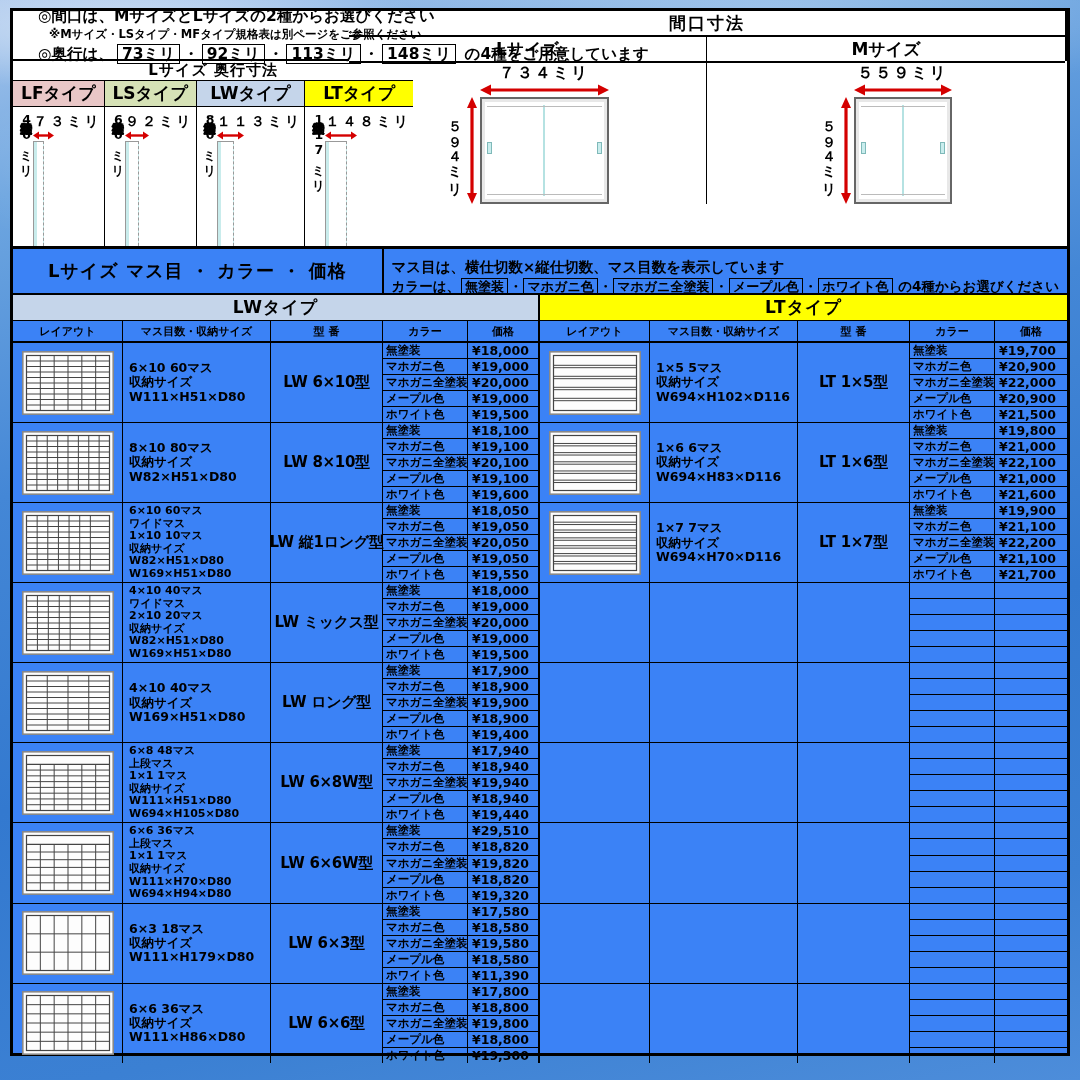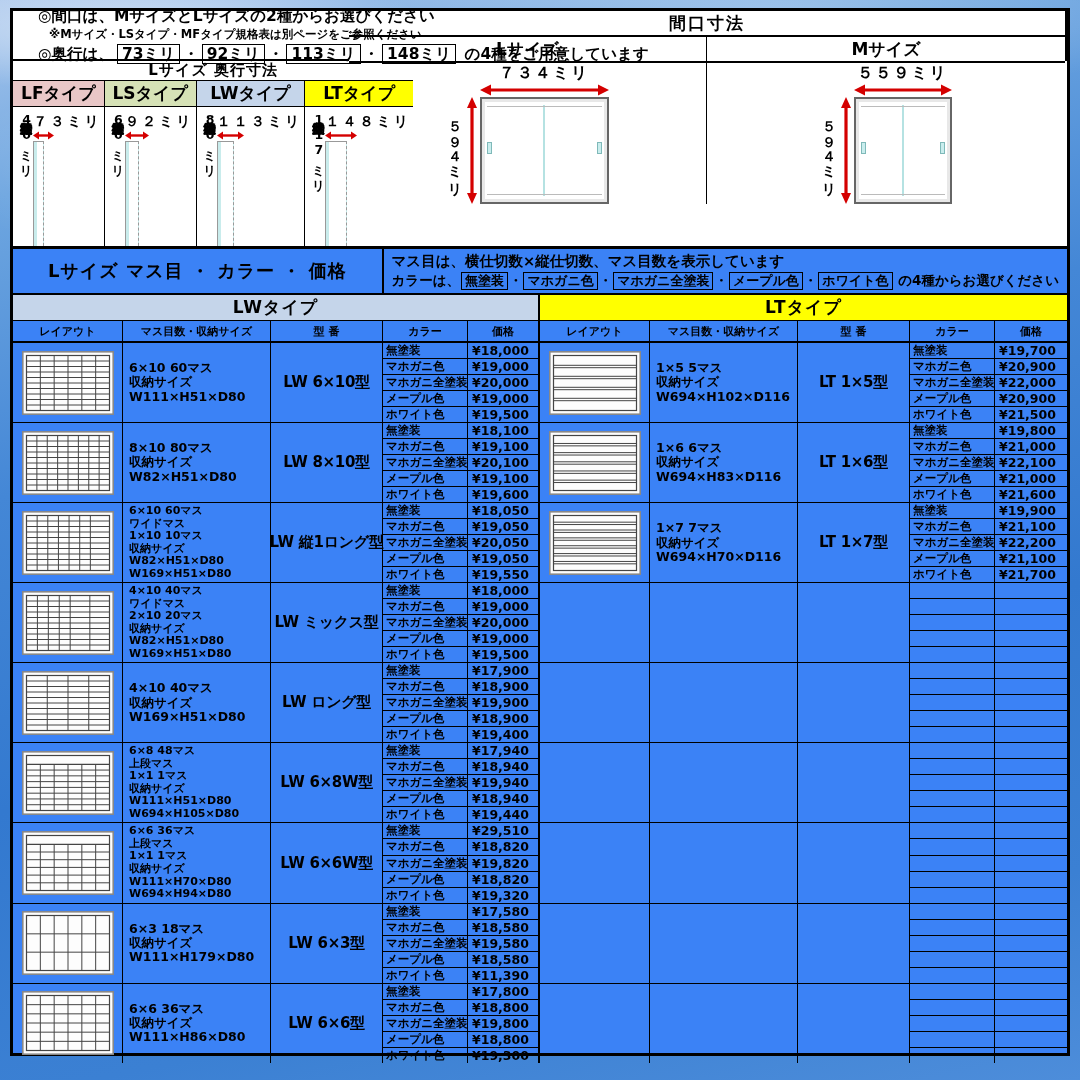--- a/index.html
+++ b/index.html
@@ -50,21 +50,21 @@
 .cab-dim{font-size:16px;letter-spacing:2px;white-space:nowrap}
 .cab-box{position:relative;background:#fff;border:2px solid #666;box-shadow:inset 0 0 0 3px #e8e8e8;margin-top:1px}
 .cab-box .mid{position:absolute;left:50%;top:6px;bottom:6px;width:2px;background:#b5e2e2;transform:translateX(-1px)}
 .cab-box .rail{position:absolute;left:5px;right:5px;height:1px;background:#bbb}
 .cab-box .hdl{position:absolute;width:5px;height:12px;background:#c9eded;border:1px solid #7fb9b9}
 .harr,.varr{line-height:0;display:block}
 
 .lower{position:absolute;left:10px;top:246px;width:1060px;height:810px;background:#3b82f6;border:3px solid #000;display:flex;flex-direction:column}
 .l-head{height:46px;flex:none;border-bottom:2px solid #000;display:flex}
 .l-title{width:400px;border-right:2px solid #000;display:flex;align-items:center;justify-content:center;font-size:18px;letter-spacing:1px}
-.l-notes{flex:1;display:flex;flex-direction:column;justify-content:center;padding:9px 8px;gap:1px}
+.l-notes{flex:1;display:flex;flex-direction:column;padding:9px 8px;gap:1px}
 .l-n1{font-size:14.5px;white-space:nowrap}
 .l-n2{font-size:13.5px;display:flex;align-items:center;white-space:nowrap}
 .l-n2 .opt-box{margin:0 1px;padding:0 3px;font-size:13px}
 .band{height:26px;flex:none;display:flex;border-bottom:1.5px solid #000}
 .band-cell{width:530px;display:flex;align-items:center;justify-content:center;font-size:17px;letter-spacing:1px}
 .band-cell.left{border-right:2px solid #000}
 .cols{height:22px;flex:none;display:flex;border-bottom:2px solid #000}
 .colgroup{width:530px;display:flex}
 .colgroup.left{border-right:2px solid #000}
 .colh{border-right:1.2px solid #000;display:flex;align-items:center;justify-content:center;font-size:11px;white-space:nowrap}

